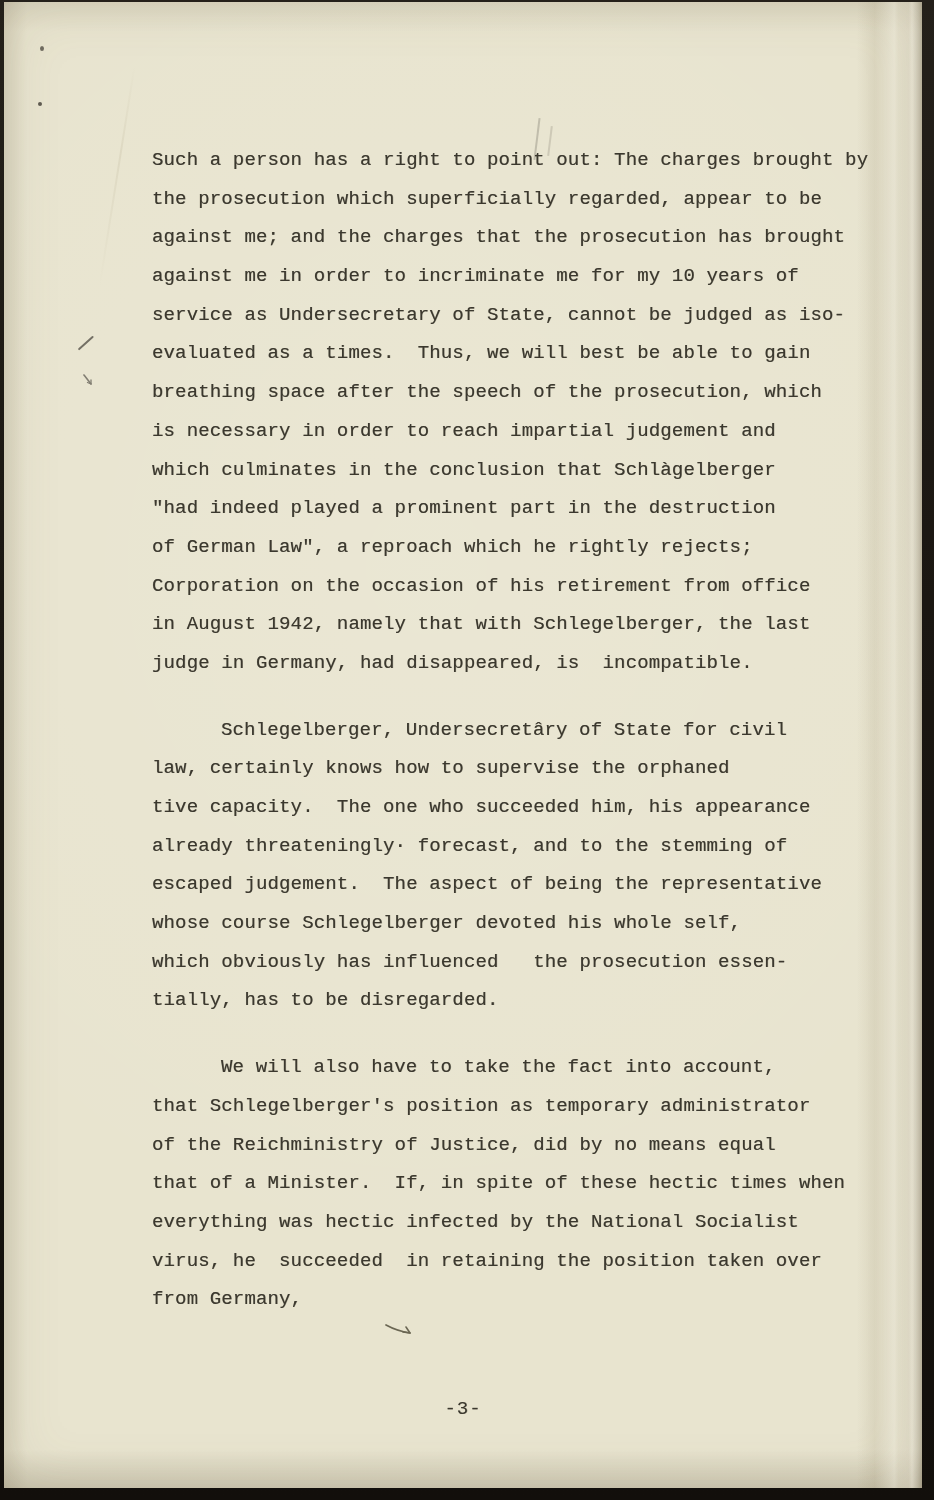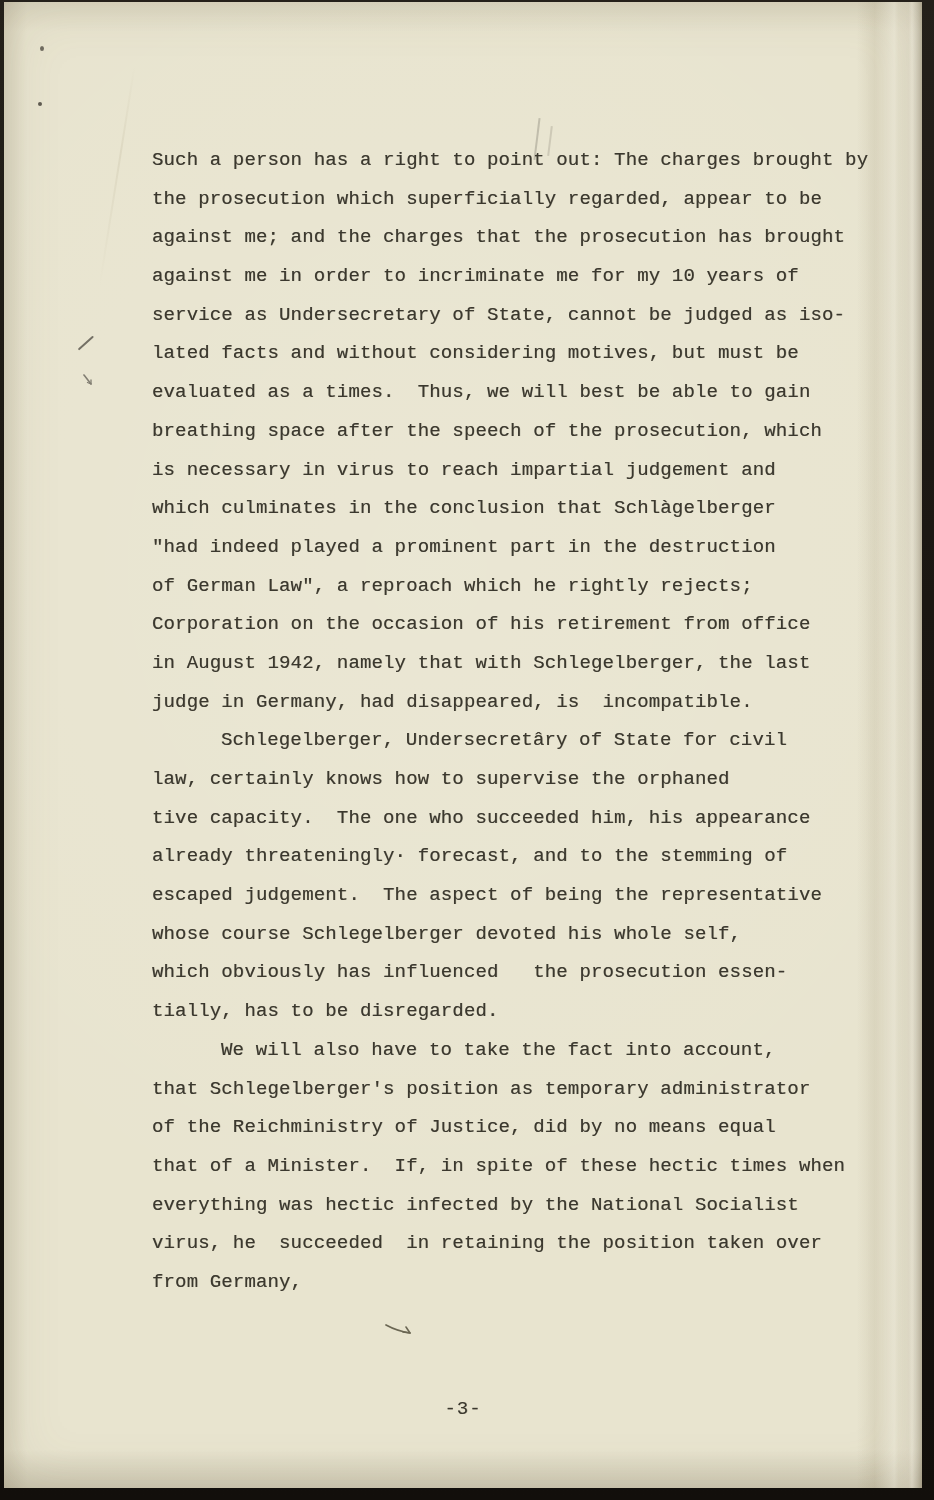--- a/index.html
+++ b/index.html
@@ -28,21 +28,21 @@
     transform:rotate(9deg);opacity:.5;pointer-events:none;
     background:linear-gradient(180deg, rgba(152,140,106,0) 0%, rgba(152,140,106,.28) 40%, rgba(152,140,106,0) 100%);
   }
   .textblock{
     position:absolute;left:148px;top:139px;width:760px;
     font-size:19px;line-height:38.7px;letter-spacing:.15px;
     color:#3b382e;
     text-shadow:.4px .3px 0 rgba(58,54,44,.38), -.2px 0 0 rgba(58,54,44,.22);
   }
   .line{white-space:pre;height:38.7px;}
-  .line.indent{padding-left:69px;}
+  .line.indent{padding-left:69px;margin-top:28px;}
   .pagenum{
     position:absolute;left:0;top:1396px;width:918px;text-align:center;
     font-size:19px;letter-spacing:1px;color:#3b382e;
     text-shadow:.4px .3px 0 rgba(58,54,44,.4);
   }
   .speck{position:absolute;border-radius:50%;background:#46423a;}
   .speck.s1{left:36px;top:44px;width:4px;height:5px;opacity:.75;}
   .speck.s2{left:34px;top:100px;width:4px;height:4px;opacity:.85;}
   .slash-mark{
     position:absolute;left:72px;top:340px;width:20px;height:2.4px;
@@ -81,24 +81,23 @@
 
     <div class="smudge"></div>
     <div class="smudge b"></div>
 
     <div class="textblock">
       <div class="line">Such a person has a right to point out: The charges brought by</div>
       <div class="line">the prosecution which superficially regarded, appear to be</div>
       <div class="line">against me; and the charges that the prosecution has brought</div>
       <div class="line">against me in order to incriminate me for my 10 years of</div>
       <div class="line">service as Undersecretary of State, cannot be judged as iso-</div>
-      <div class="line">lated facts and without considering motives, but must be</div>
       <div class="line">evaluated as a times.  Thus, we will best be able to gain</div>
       <div class="line">breathing space after the speech of the prosecution, which</div>
-      <div class="line">is necessary in virus to reach impartial judgement and</div>
+      <div class="line">is necessary in order to reach impartial judgement and</div>
       <div class="line">which culminates in the conclusion that Schlàgelberger</div>
       <div class="line">"had indeed played a prominent part in the destruction</div>
       <div class="line">of German Law", a reproach which he rightly rejects;</div>
       <div class="line">Corporation on the occasion of his retirement from office</div>
       <div class="line">in August 1942, namely that with Schlegelberger, the last</div>
       <div class="line">judge in Germany, had disappeared, is  incompatible.</div>
       <div class="line indent">Schlegelberger, Undersecretâry of State for civil</div>
       <div class="line">law, certainly knows how to supervise the orphaned</div>
       <div class="line">tive capacity.  The one who succeeded him, his appearance</div>
       <div class="line">already threateningly· forecast, and to the stemming of</div>

